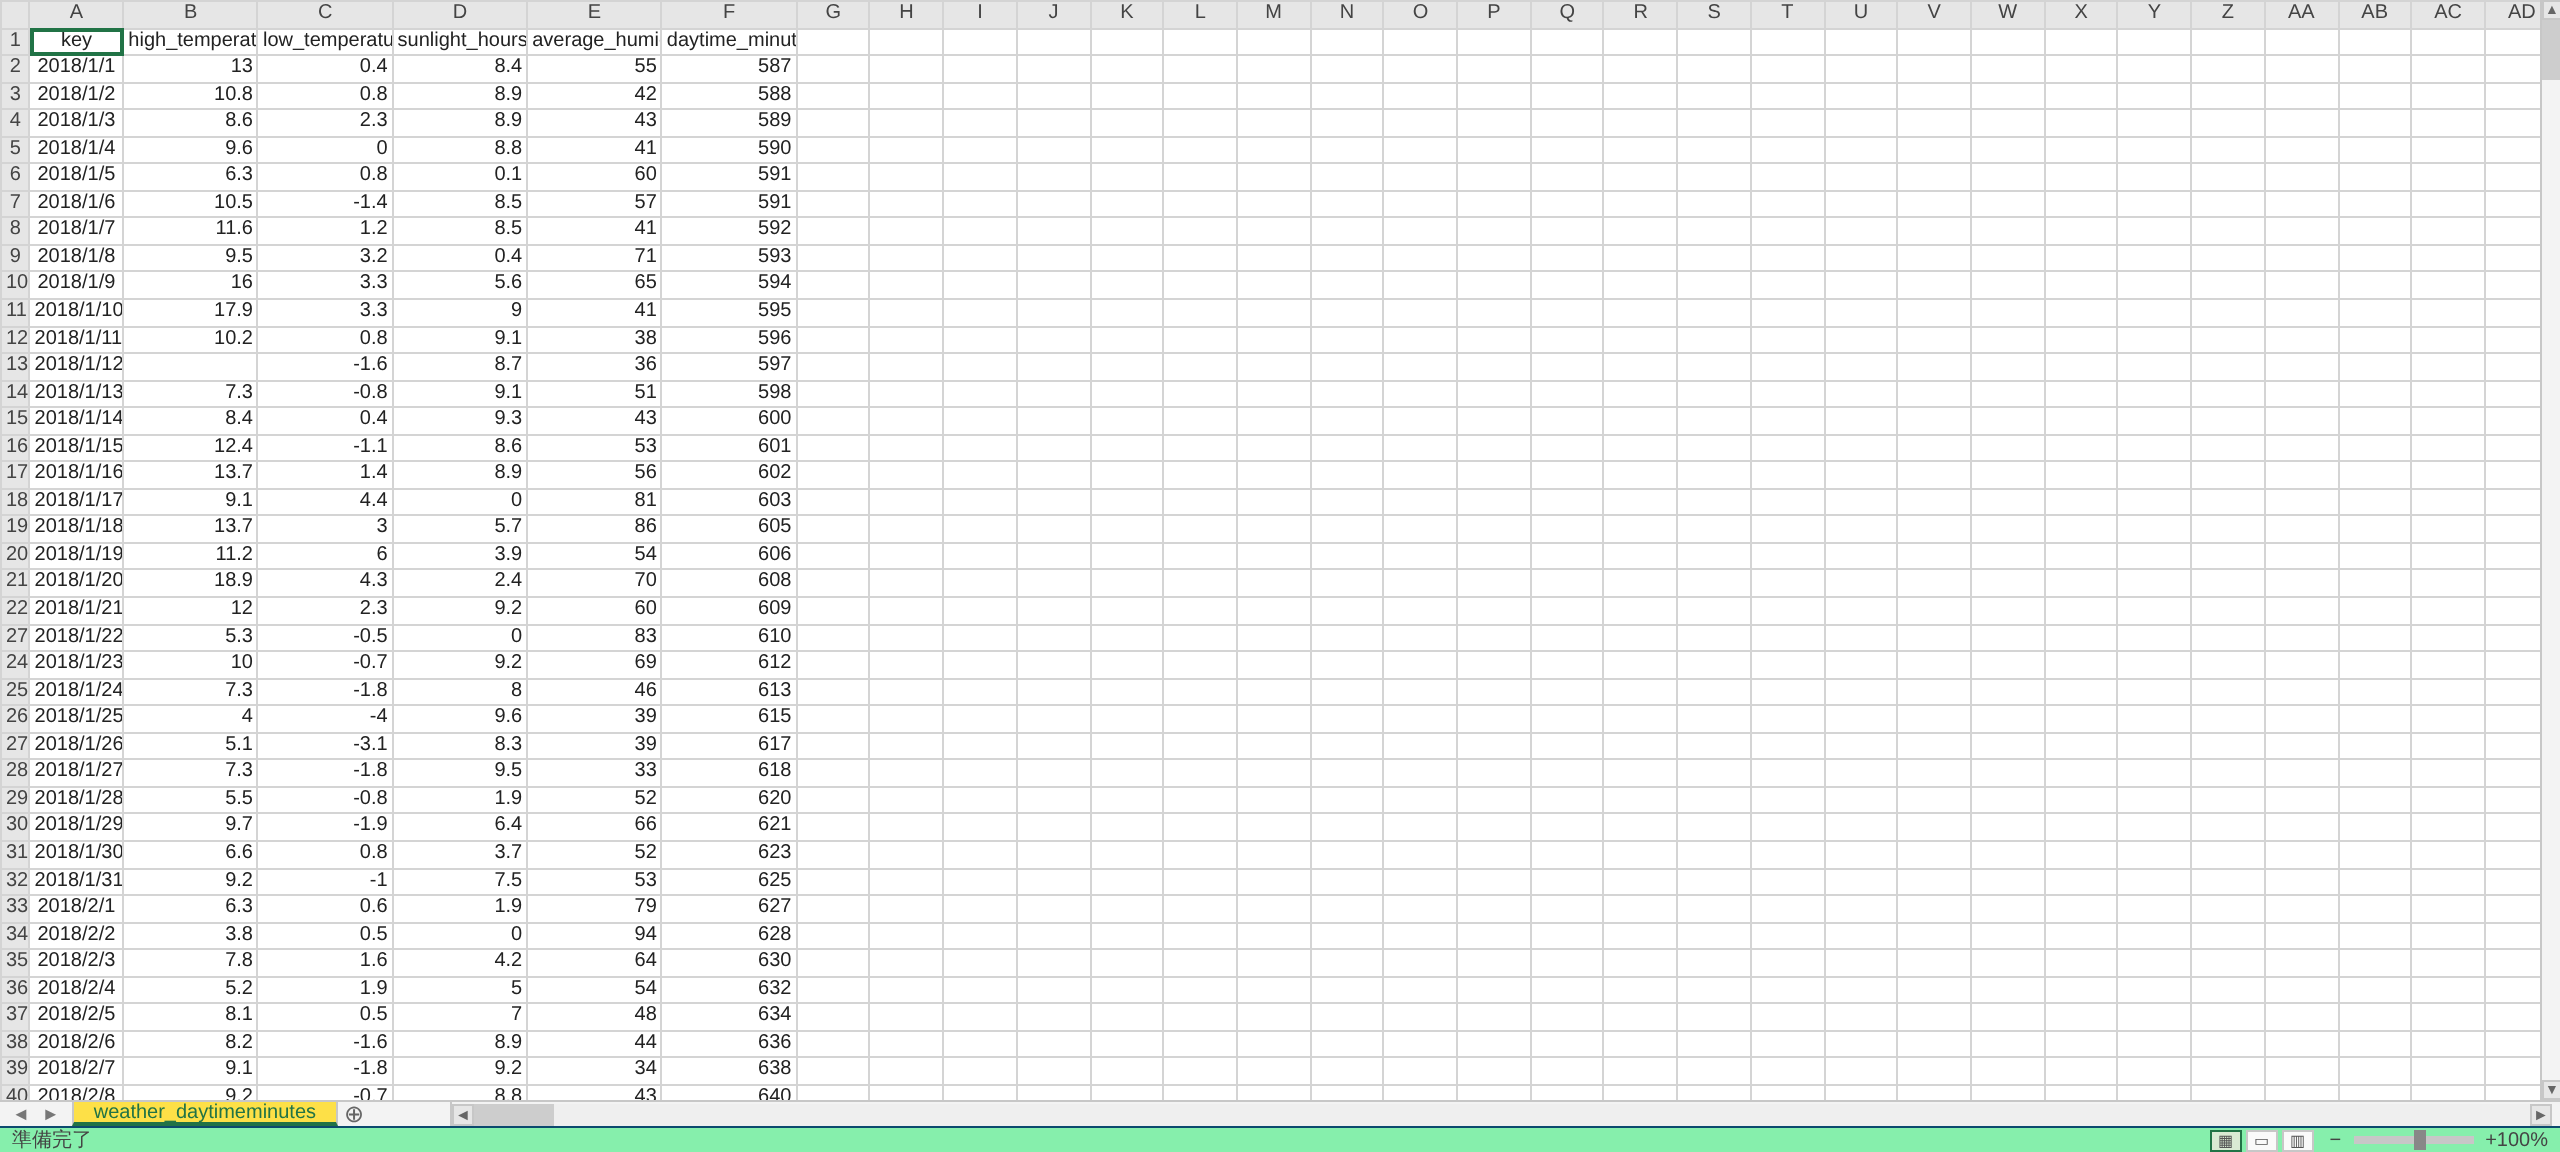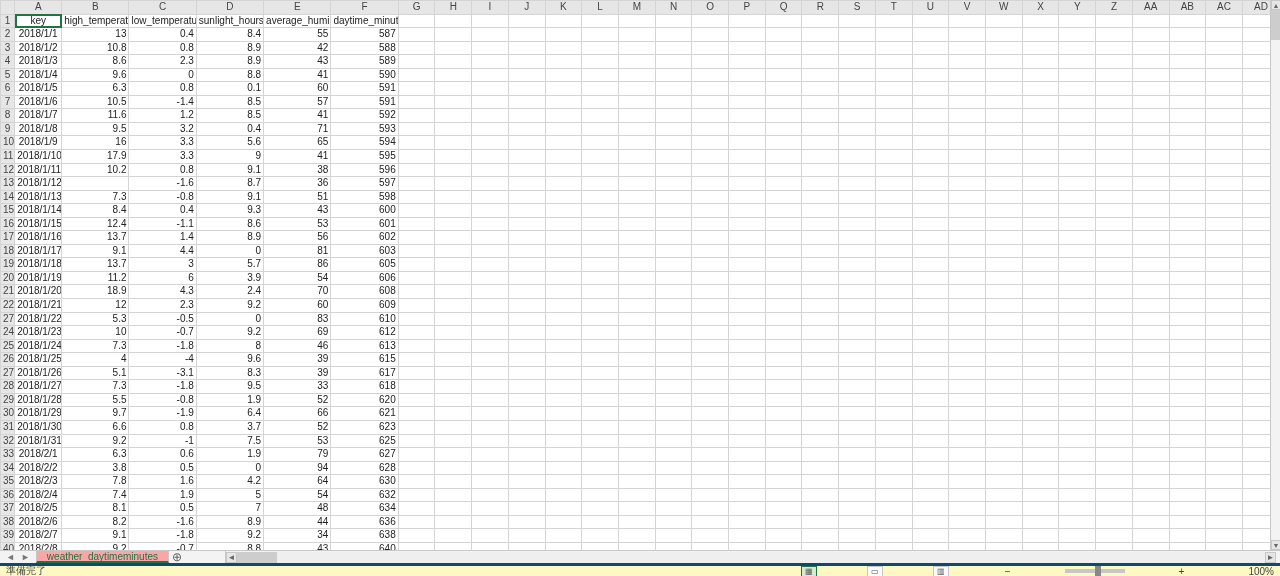--- a/index.html
+++ b/index.html
@@ -13,28 +13,28 @@
   .col { width: 66px; }
   .col-wide { width: 36px; }
   td.num { text-align: right; }
   td.txt { text-align: center; }
   td.date { text-align: center; }
   .active-cell { outline: 2px solid #217346; outline-offset: -2px; background: #fff; }
   
   .tabbar { position: absolute; left: 0; right: 0; bottom: 13px; height: 13px; background: #f3f3f3; border-top: 1px solid #c7c7c7; display: flex; align-items: stretch; }
   .tab-nav { display: flex; align-items: center; padding: 0 6px; gap: 6px; color: #777; }
   .tab-nav span { cursor: pointer; font-size: 9px; }
-  .tab { padding: 0 10px; font-size: 10px; display: flex; align-items: center; background: #fca5a5; border: 1px solid #c7c7c7; border-top: none; border-bottom: 2px solid #217346; color: #217346; }
+  .tab { padding: 0 10px; font-size: 10px; display: flex; align-items: center; background: #fde047; border: 1px solid #c7c7c7; border-top: none; border-bottom: 2px solid #217346; color: #217346; }
   .tab-add { width: 16px; display: flex; align-items: center; justify-content: center; color: #666; cursor: pointer; font-size: 12px; }
   .hscroll-track { flex: 1; margin-left: 40px; margin-right: 4px; background: #f3f3f3; border-left: 1px solid #c7c7c7; position: relative; display: flex; align-items: center; }
   .hscroll-btn { width: 11px; height: 11px; background: #e6e6e6; border: 1px solid #c7c7c7; color: #666; font-size: 8px; display: flex; align-items: center; justify-content: center; }
   .hscroll-bar { flex: 1; height: 11px; background: #efefef; margin: 0 0px; position: relative; }
   .hscroll-thumb { position: absolute; left: 0; top: 0; bottom: 0; width: 40px; background: #cdcdcd; }
   
-  .statusbar { position: absolute; left: 0; right: 0; bottom: 0; height: 13px; background: #fef9c3; border-top: 3px solid #0c4a6e; display: flex; align-items: center; padding: 0 6px; font-size: 10px; color: #444; gap: 48px; }
+  .statusbar { position: absolute; left: 0; right: 0; bottom: 0; height: 13px; background: #86efac; border-top: 1px solid #0c4a6e; display: flex; align-items: center; padding: 0 6px; font-size: 10px; color: #444; }
   .statusbar .spacer { flex: 1; }
   .viewbtn { width: 16px; height: 11px; border: 1px solid #c7c7c7; margin-left: 2px; display: flex; align-items: center; justify-content: center; font-size: 8px; color: #555; background: #fafafa; }
   .viewbtn.active { background: #d9ead3; border-color: #217346; }
   .zoom-slider { width: 60px; height: 4px; background: #c7c7c7; margin: 0 6px; position: relative; }
   .zoom-thumb { position: absolute; top: -3px; left: 30px; width: 6px; height: 10px; background: #888; }
   .vscroll { position: absolute; top: 0px; right: 0; bottom: 26px; width: 10px; background: #f3f3f3; border-left: 1px solid #c7c7c7; }
   .vscroll .btn { width: 10px; height: 10px; background: #e6e6e6; border: 1px solid #c7c7c7; color: #666; font-size: 7px; display: flex; align-items: center; justify-content: center; }
   .vscroll .track { position: absolute; top: 10px; bottom: 10px; left: 0; right: 0; }
   .vscroll .thumb { position: absolute; top: 0; left: 0; right: 0; height: 30px; background: #cdcdcd; }
   .vscroll .btn.bottom { position: absolute; bottom: 0; left: 0; }
@@ -1264,21 +1264,21 @@
           <td></td>
           <td></td>
           <td></td>
           <td></td>
           <td></td>
           <td></td>
         </tr>
         <tr>
           <th class="rowhdr">36</th>
           <td class="date">2018/2/4</td>
-          <td class="num">7.4</td>
+          <td class="num">5.2</td>
           <td class="num">1.9</td>
           <td class="num">5</td>
           <td class="num">54</td>
           <td class="num">632</td>
           <td></td>
           <td></td>
           <td></td>
           <td></td>
           <td></td>
           <td></td>
@@ -1467,14 +1467,14 @@
   <span>準備完了</span>
   <span class="spacer"></span>
   <div class="viewbtn active">▦</div>
   <div class="viewbtn">▭</div>
   <div class="viewbtn">▥</div>
   <span style="margin-left:8px">−</span>
   <div class="zoom-slider">
     <div class="zoom-thumb"></div>
   </div>
   <span>+</span>
-  <span style="margin-left:16px">100%</span>
+  <span style="margin-left:0">100%</span>
 </div>
 
 </body></html>

